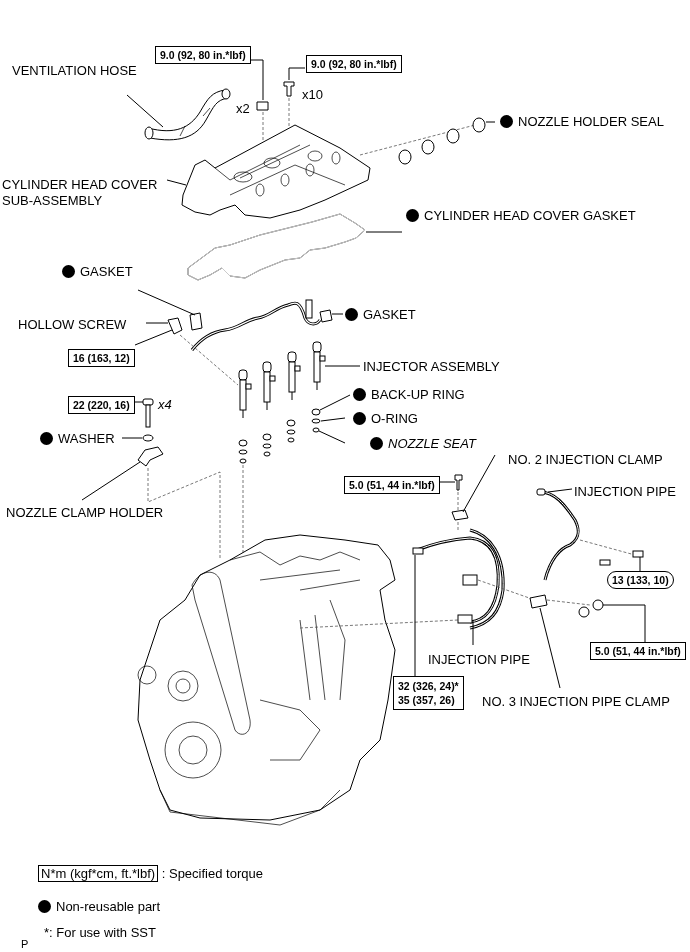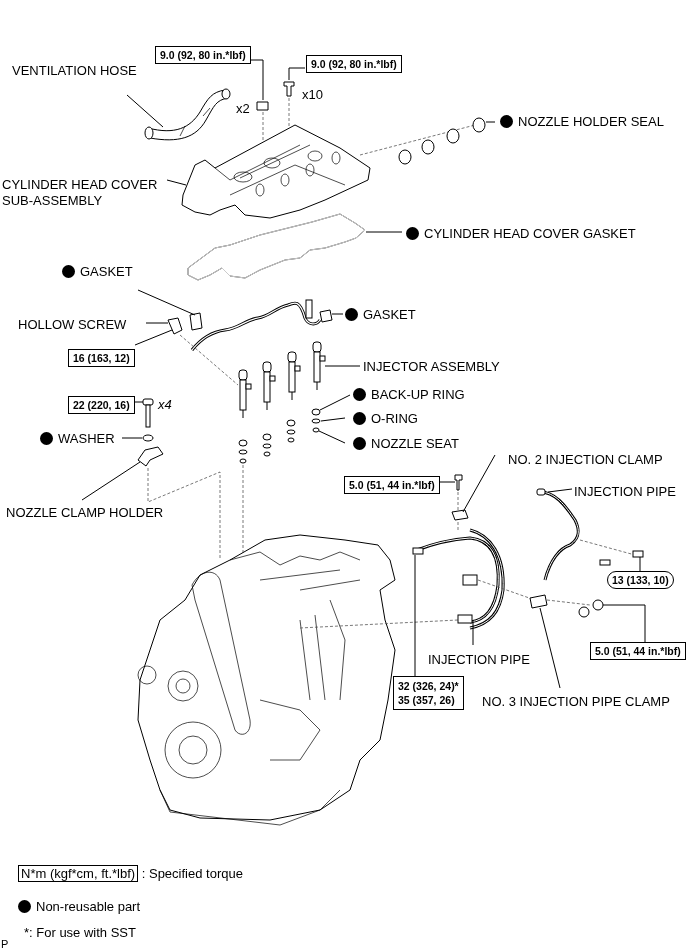--- a/index.html
+++ b/index.html
@@ -5,21 +5,21 @@
   html, body { margin: 0; padding: 0; background: #ffffff; }
   body { width: 690px; height: 952px; position: relative; overflow: hidden;
          font-family: "Liberation Sans", sans-serif; color: #000; }
   svg#art { position: absolute; left: 0; top: 0; width: 690px; height: 952px; }
   .lbl { position: absolute; font-size: 13px; white-space: nowrap; line-height: 15px; }
   .tq { position: absolute; border: 1.5px solid #000; background: #fff; font-size: 10.5px;
         font-weight: bold; padding: 2px 4px; white-space: nowrap; line-height: 12px; }
   .dot { display: inline-block; width: 13px; height: 13px; border-radius: 50%; background: #000;
          vertical-align: -2px; margin-right: 5px; }
   .legend-box { border: 1px solid #000; padding: 0 2px; font-size: 13px; }
-  .legend { position: absolute; font-size: 13px; white-space: nowrap; }
+  .legend { position: absolute; font-size: 13px; white-space: nowrap; margin-left: 20px; }
   .ln { stroke: #000; stroke-width: 1; fill: none; }
   .dash { stroke: #555; stroke-width: 0.8; fill: none; stroke-dasharray: 3 2; }
   .part { stroke: #000; stroke-width: 1; fill: #fff; }
   .thin { stroke: #000; stroke-width: 0.7; fill: none; }
 </style>
 </head>
 <body>
 
 <svg id="art" viewBox="0 0 690 952">
 
@@ -193,31 +193,31 @@
 
 <div class="lbl" style="left:12px; top:63px;">VENTILATION HOSE</div>
 <div class="lbl" style="left:2px; top:177px;">CYLINDER HEAD COVER</div>
 <div class="lbl" style="left:2px; top:193px;">SUB-ASSEMBLY</div>
 <div class="lbl" style="left:236px; top:101px;">x2</div>
 <div class="lbl" style="left:302px; top:87px;">x10</div>
 <div class="tq" style="left:155px; top:46px;">9.0 (92, 80 in.*lbf)</div>
 <div class="tq" style="left:306px; top:55px;">9.0 (92, 80 in.*lbf)</div>
 
 <div class="lbl" style="left:500px; top:114px;"><span class="dot"></span><span>NOZZLE HOLDER SEAL</span></div>
-<div class="lbl" style="left:406px; top:226px;text-align:right;"><span class="dot"></span><span>CYLINDER HEAD COVER GASKET</span></div>
+<div class="lbl" style="left:406px; top:208px;text-align:right;"><span class="dot"></span><span>CYLINDER HEAD COVER GASKET</span></div>
 
 <div class="lbl" style="left:62px; top:264px;"><span class="dot"></span><span>GASKET</span></div>
 <div class="lbl" style="left:345px; top:307px;"><span class="dot"></span><span>GASKET</span></div>
 <div class="lbl" style="left:18px; top:317px;">HOLLOW SCREW</div>
 <div class="tq" style="left:68px; top:349px;">16 (163, 12)</div>
 
 <div class="lbl" style="left:363px; top:359px;">INJECTOR ASSEMBLY</div>
 <div class="lbl" style="left:353px; top:387px;"><span class="dot"></span><span>BACK-UP RING</span></div>
 <div class="lbl" style="left:353px; top:411px;"><span class="dot"></span><span>O-RING</span></div>
-<div class="lbl" style="left:353px; top:436px;"><span class="dot"></span><span>NOZZLE SEAT</span></div>
+<div class="lbl" style="left:370px; top:436px;font-style:italic;"><span class="dot"></span><span>NOZZLE SEAT</span></div>
 
 <div class="tq" style="left:68px; top:396px;">22 (220, 16)</div>
 <div class="lbl" style="left:158px; top:397px;font-style:italic;">x4</div>
 <div class="lbl" style="left:40px; top:431px;"><span class="dot"></span><span>WASHER</span></div>
 <div class="lbl" style="left:6px; top:505px;">NOZZLE CLAMP HOLDER</div>
 
 <div class="lbl" style="left:508px; top:452px;">NO. 2 INJECTION CLAMP</div>
 <div class="tq" style="left:344px; top:476px;">5.0 (51, 44 in.*lbf)</div>
 <div class="lbl" style="left:574px; top:484px;">INJECTION PIPE</div>
 <div class="tq" style="left:607px; top:571px;border-radius:9px;">13 (133, 10)</div>

